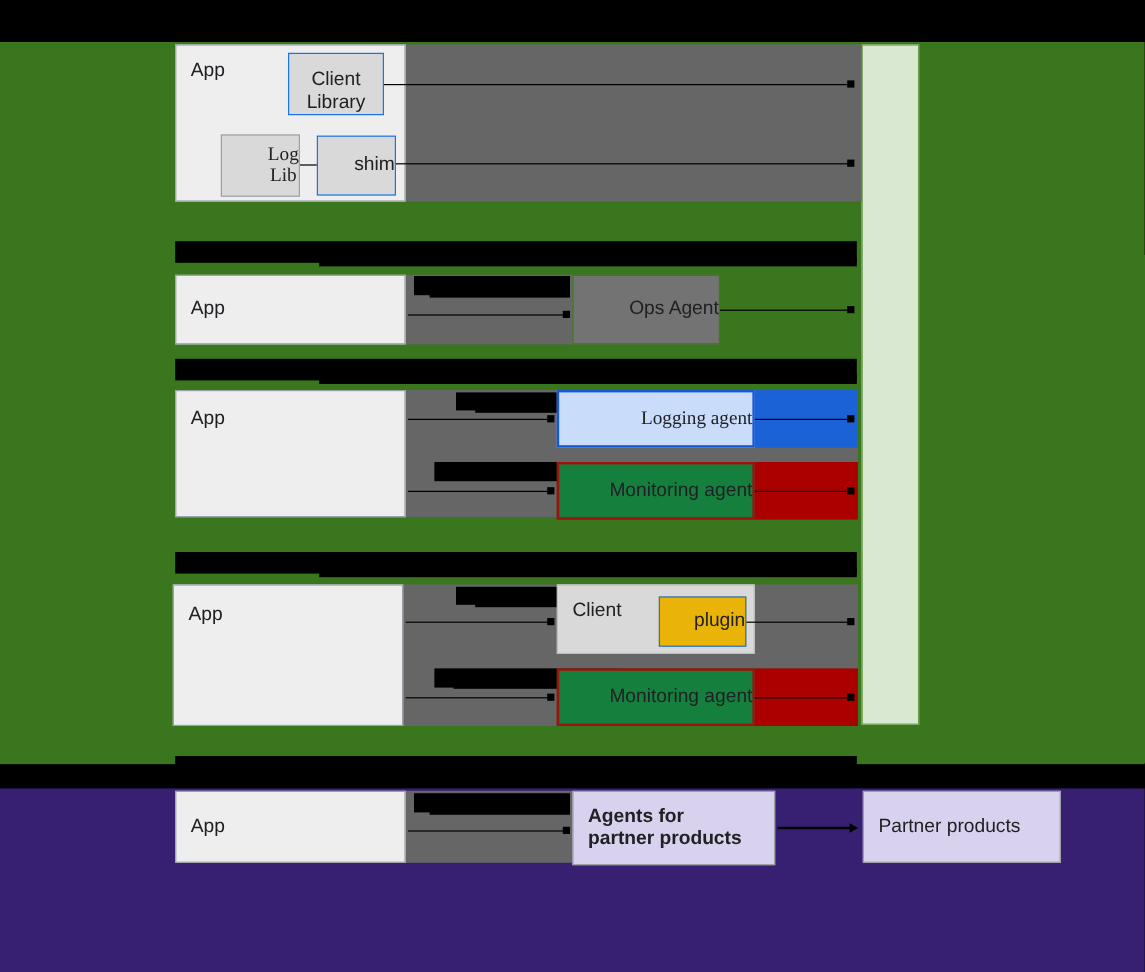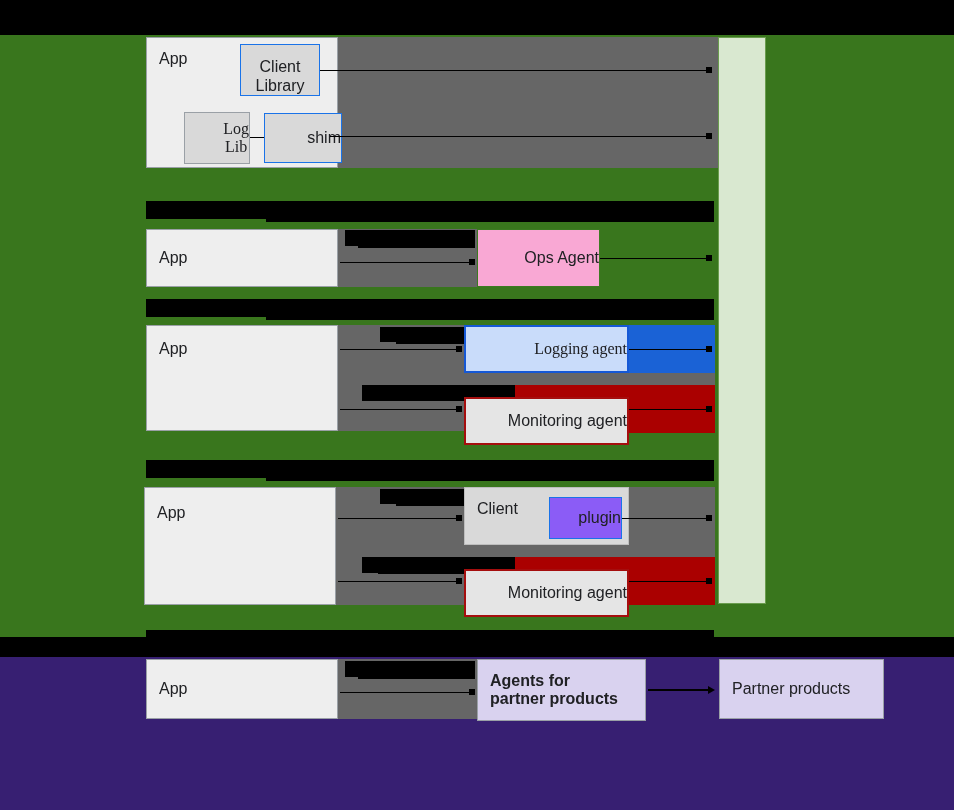--- a/index.html
+++ b/index.html
@@ -16,24 +16,24 @@
   
   .box{position:absolute;box-sizing:border-box;display:flex;align-items:center;
        font-size:16px;color:#202124;line-height:1.15;}
   .box.pad{padding-left:12px;}
   .box.center{justify-content:flex-end;text-align:center;}
 
   .app-box{background:#eeeeee;border:1px solid #9aa0a6;}
   .gray-box{background:#666666;}
   .grayish{background:#d9d9d9;border:1px solid #9aa0a6;}
   .blue-outline{background:#d9d9d9;border:1px solid #1a73e8;}
-  .plugin-box{background:#8b5cf6;border:1px solid #1a73e8;}
-  .ops-agent{background:#f9a8d4;border:1px solid #3c7a22;}
+  .plugin-box{background:#eab308;border:1px solid #1a73e8;}
+  .ops-agent{background:#737373;border:1px solid #3c7a22;}
   .logging-agent{background:#c9dcfa;border:2px solid #1558d6;}
-  .monitoring-agent{background:#e5e5e5;border:2px solid #a50e0e;margin-top:12px;}
+  .monitoring-agent{background:#15803d;border:2px solid #a50e0e;}
   .fluentd-box{background:#d9d9d9;border:1px solid #bdbdbd;}
   .partner-box{background:#d9d2ef;border:1px solid #9aa0a6;}
   .blue-band{background:#1a62d6;}
   .red-band{background:#aa0000;}
   .light-green-bar{background:#d9e8d0;border:1px solid #6a9c4e;}
 
   
   .redact{position:absolute;background:#000;}
 
   
@@ -64,21 +64,21 @@
 <div class="box blue-outline center" style="left:240px;top:44px;width:80px;height:52px;flex-direction:column;">
   <span style="white-space: pre-line;">Client
 Library</span>
 </div>
 
 <div class="box grayish center" style="left:184px;top:112px;width:66px;height:52px;">
   <span style="white-space: pre-line; font-family: Liberation Serif, serif;">Log
 Lib</span>
 </div>
 
-<div class="box blue-outline center" style="left:264px;top:113px;width:78px;height:50px;">
+<div class="box blue-outline center" style="left:264px;top:113px;width:66px;height:50px;">
   <span>shim</span>
 </div>
 
 <div class="line" style="left:250px;top:137px;width:14px;"></div>
 
 <div class="line" style="left:320px;top:70px;width:390px;"></div>
 <div class="dot" style="left:706px;top:67px;"></div>
 
 <div class="line" style="left:330px;top:136px;width:380px;"></div>
 <div class="dot" style="left:706px;top:133px;"></div>

